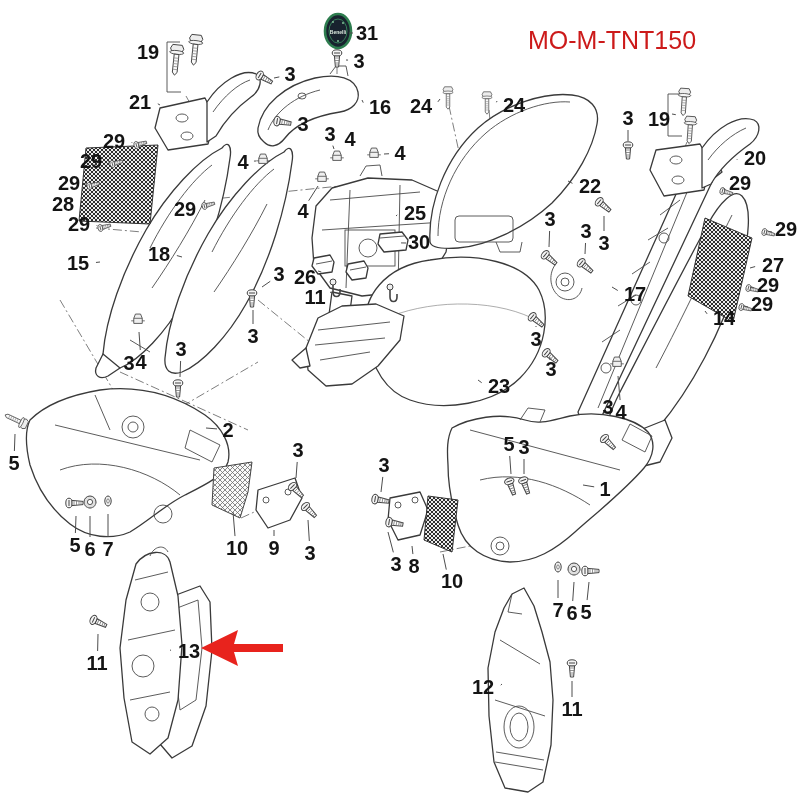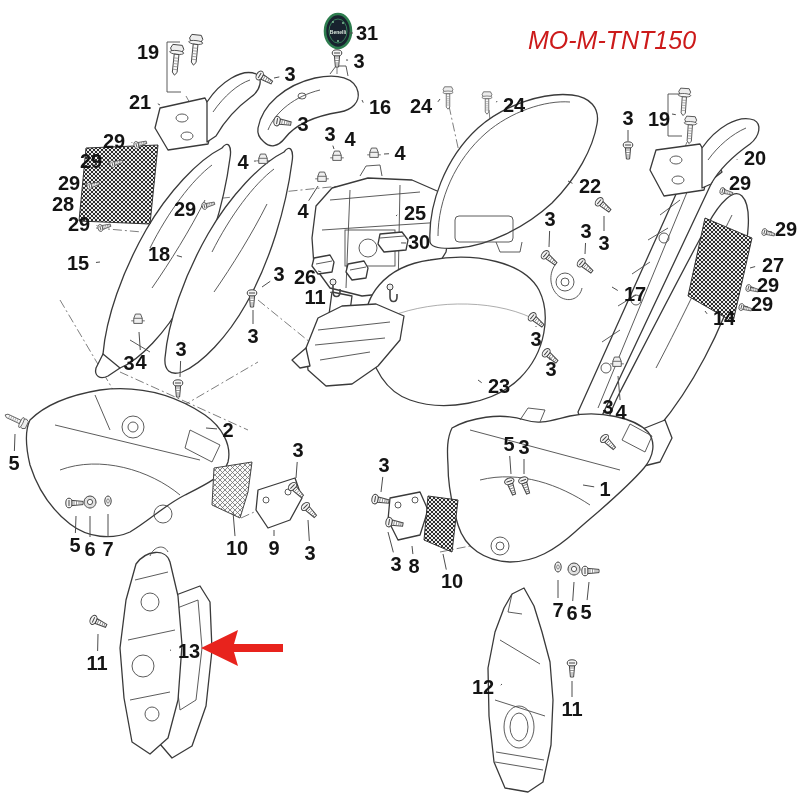--- a/index.html
+++ b/index.html
@@ -442,15 +442,15 @@
         <text x="189" y="651" text-anchor="middle" dominant-baseline="central" class="callout">13</text>
         <line x1="97.62032096511602" y1="651.0071280077569" x2="98" y2="634" class="leader"></line>
         <text x="97" y="663" text-anchor="middle" dominant-baseline="central" class="callout">11</text>
         <line x1="500.77973337592323" y1="685.1284491183238" x2="502" y2="684" class="leader"></line>
         <text x="483" y="687" text-anchor="middle" dominant-baseline="central" class="callout">12</text>
         <line x1="572" y1="697" x2="572" y2="681" class="leader"></line>
         <text x="572" y="709" text-anchor="middle" dominant-baseline="central" class="callout">11</text>
       </g>
 </svg>
 
-<div id="brand-code" style="color: rgb(204, 26, 26); font-style: italic;">MO-M-TNT150</div>
+<div id="brand-code" style="color: rgb(204, 26, 26);">MO-M-TNT150</div>
 <div id="badge-label">Benelli</div>
 </div>
 
 </body></html>

